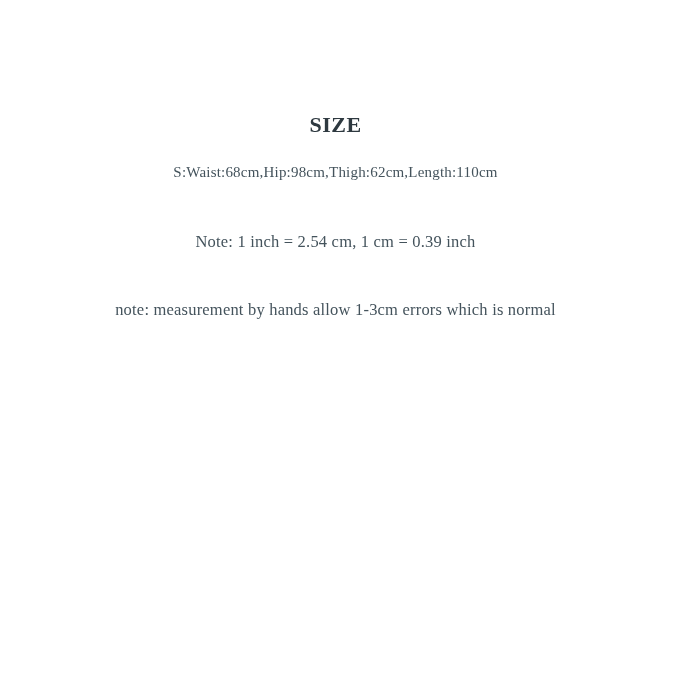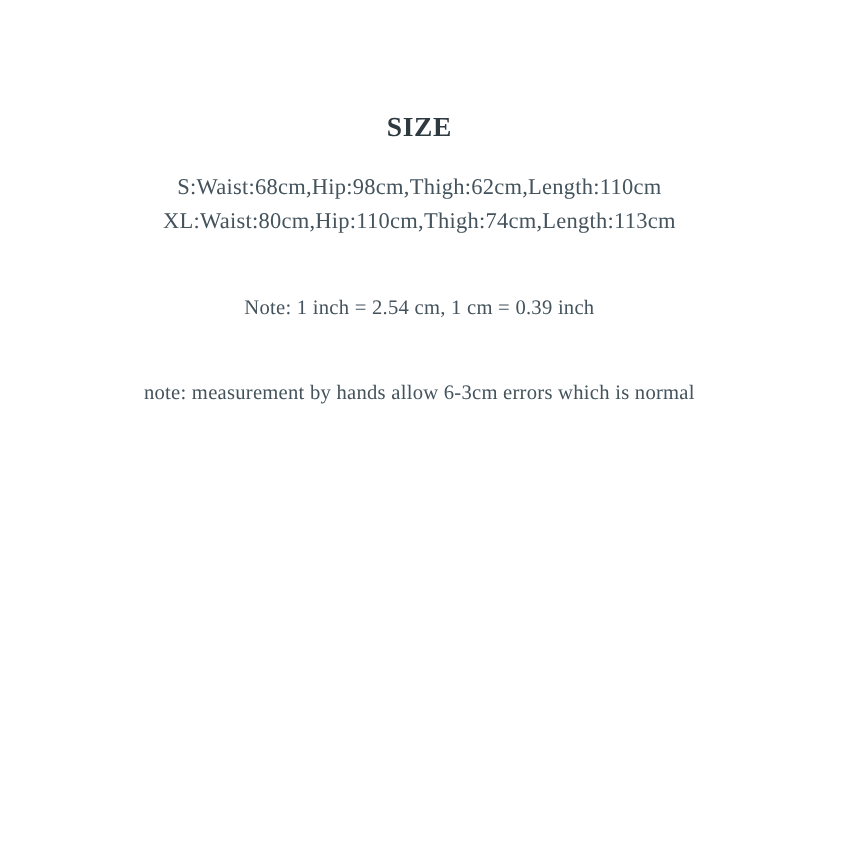--- a/index.html
+++ b/index.html
@@ -13,35 +13,35 @@
     height: 687px;
     background: #ffffff;
     overflow: hidden;
     font-family: "Liberation Serif", "DejaVu Serif", serif;
   }
   .size-chart {
     position: absolute;
     top: 0;
     left: 0;
     width: 671px;        
-    padding-top: 89px;
+    padding-top: 112px;
     text-align: center;
   }
   .title {
     margin: 0 0 21px 0;
     font-size: 22px;
     font-weight: bold;
     letter-spacing: 0.5px;
     color: #2e3940;
   }
   .rows {
     margin: 0;
   }
   .row {
-    font-size: 18px;
+    font-size: 15px;
     line-height: 27px;
     color: #44535c;
     letter-spacing: 0.2px;
   }
   .notes {
     margin-top: 23px;
   }
   .note {
     font-size: 16.5px;
     line-height: 24px;
@@ -53,22 +53,21 @@
 </head>
 <body>
 
 <div class="canvas">
   <div class="size-chart">
 
     <h1 class="title">SIZE</h1>
 
     <div class="rows">
       <div class="row">S:Waist:68cm,Hip:98cm,Thigh:62cm,Length:110cm</div>
-      <div class="row">XL:Waist:80cm,Hip:110cm,Thigh:74cm,Length:113cm</div>
     </div>
 
     <div class="notes">
       <div class="note">Note: 1 inch = 2.54 cm, 1 cm = 0.39 inch</div>
-      <div class="note">note: measurement by hands allow 6-3cm errors which is normal</div>
+      <div class="note">note: measurement by hands allow 1-3cm errors which is normal</div>
     </div>
 
   </div>
 </div>
 
 </body></html>

